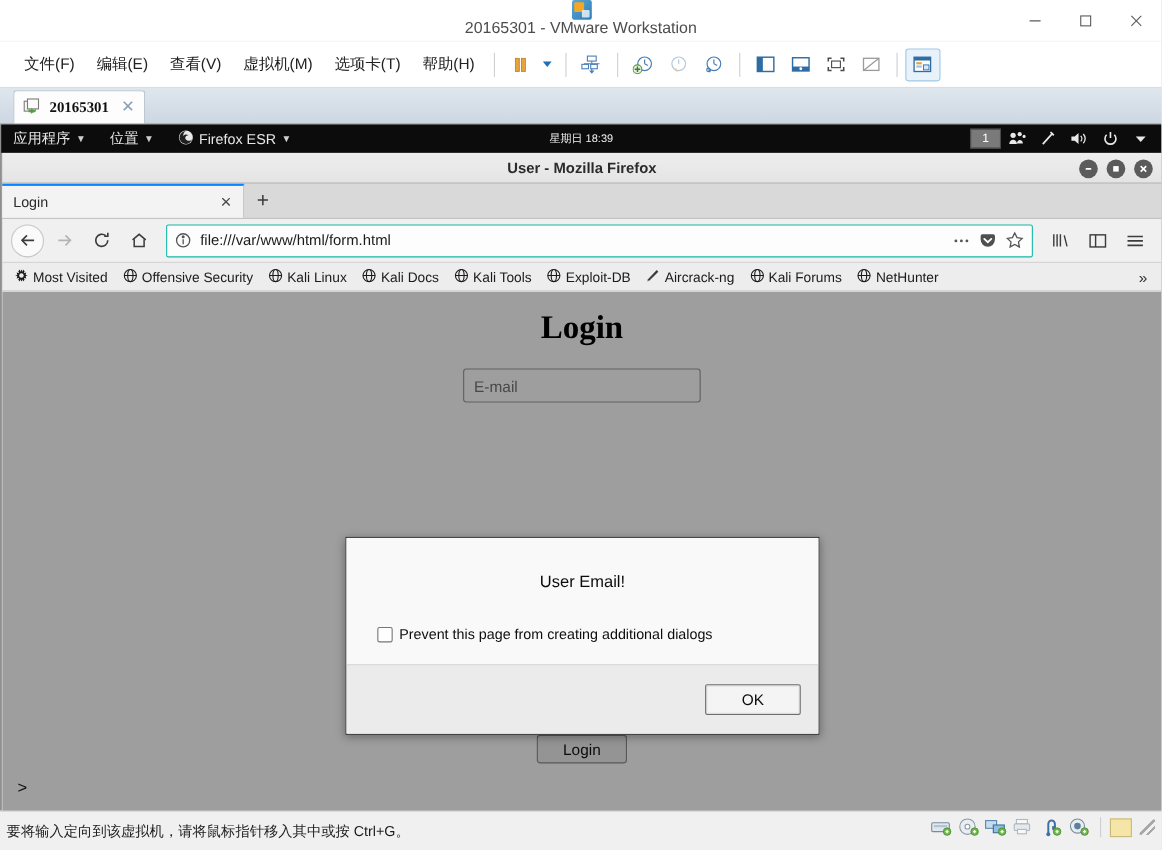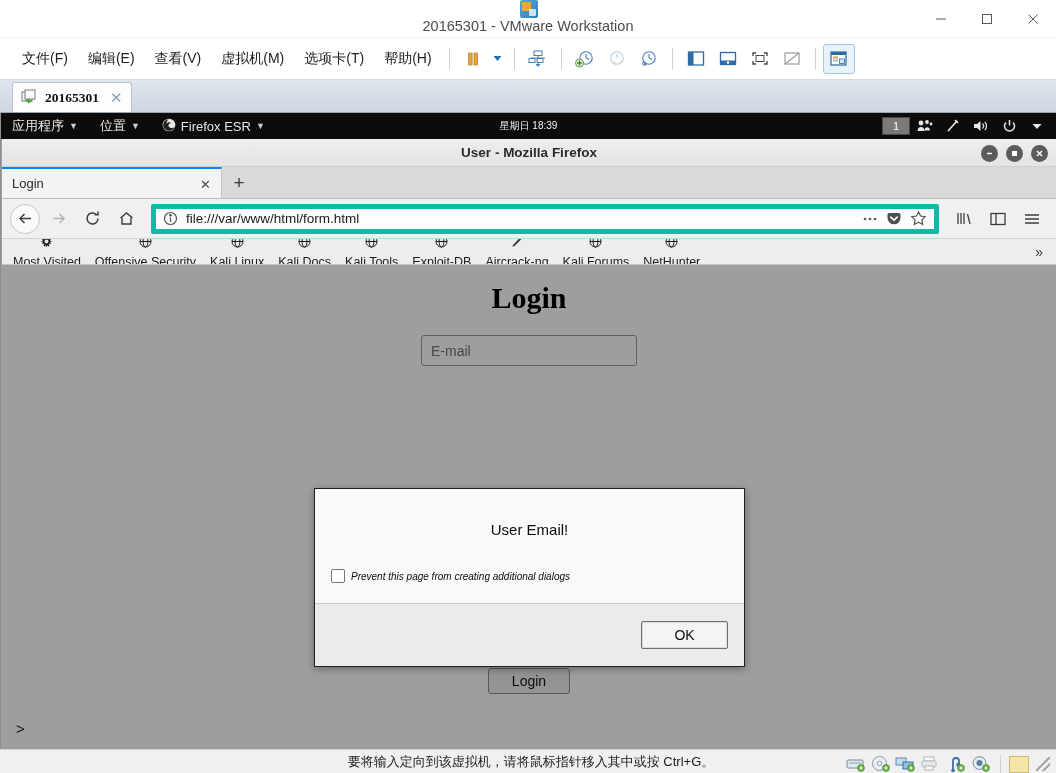--- a/index.html
+++ b/index.html
@@ -232,21 +232,21 @@
   }
   .nav-btn.circle {
     border: 1px solid #c7c7c7; border-radius: 50%;
     width: 30px; height: 30px; background: #fafafa;
   }
   .nav-btn.disabled { color: #b4b4b4; }
   .urlbar {
     flex: 1;
     height: 30px; margin: 0 7px;
     background: #fdfdfd;
-    border: 5px solid #14b8a6;
+    border: 1px solid #14b8a6;
     border-radius: 2px;
     display: flex; align-items: center;
     padding: 0 7px; gap: 8px;
   }
   .url-text {
     flex: 1; font-size: 13.5px; color: #1b1b1b;
     font-family: "Liberation Sans", sans-serif;
     white-space: nowrap; overflow: hidden;
   }
   .url-icon { display:flex; align-items:center; color:#555; flex:none; }
@@ -257,21 +257,20 @@
     display: flex; align-items: center;
     padding: 0 5px; gap: 2px;
     border-bottom: 1px solid #c6c6c6;
     overflow: hidden;
   }
   .bm-item {
     display: flex; align-items: center; gap: 4px;
     padding: 2px 6px;
     font-size: 12.5px; color: #1b1b1b;
     white-space: nowrap;
-    flex-direction: column;
   }
   .bm-overflow {
     margin-left: auto; padding: 0 8px; font-size: 14px; color: #333;
   }
 
   
   .ff-content {
     flex: 1; position: relative;
     background: #ffffff;
     overflow: hidden;
@@ -332,22 +331,22 @@
     padding: 32px 0 20px 0;
     background: #f9f9f9;
     border-bottom: 1px solid #c9c9c9;
   }
   .modal-msg {
     text-align: center; font-size: 15px; color: #0c0c0c;
     margin-bottom: 31px;
   }
   .modal-check {
     display: flex; align-items: center; gap: 6px;
-    padding-left: 16px;
-    font-size: 10px; color: #0c0c0c; font-style: italic;
+    padding-left: 28px;
+    font-size: 13px; color: #0c0c0c;
   }
   .checkbox {
     width: 14px; height: 14px;
     border: 1px solid #767676;
     background: #fff; border-radius: 2px; flex: none;
   }
   .modal-footer {
     height: 62px;
     background: #ebebeb;
     display: flex; align-items: center; justify-content: flex-end;
@@ -358,26 +357,25 @@
     background: #f4f4f4;
     border: 1px solid #6e6e6e;
     box-shadow: 0 0 0 1px #dcdcdc inset;
     border-radius: 2px;
     display: flex; align-items: center; justify-content: center;
     font-size: 14px; color: #0c0c0c;
   }
 
   
   .vm-statusbar {
-    height: 24px;
+    height: 36px;
     background: #f0f0f0;
     border-top: 1px solid #d4d4d4;
     display: flex; align-items: center;
     position: relative;
-    justify-content: center;
   }
   .vm-status-text {
     font-size: 13px; color: #1d1d1d;
     padding-left: 6px;
   }
   .vm-status-icons {
     position: absolute; right: 4px; top: 0; height: 28px;
     display: flex; align-items: center; gap: 3px;
   }
   .dev-icon {

